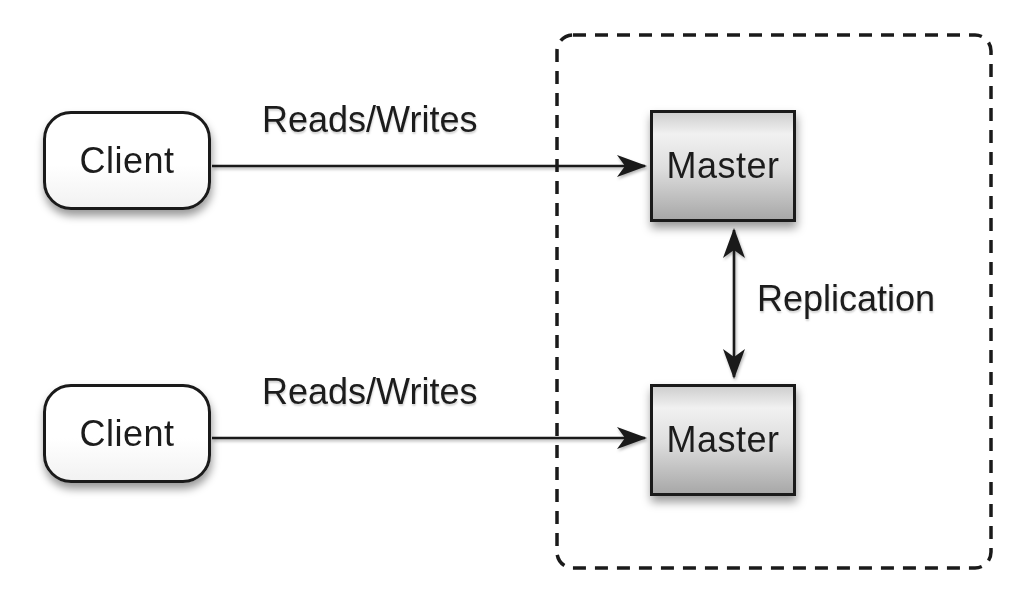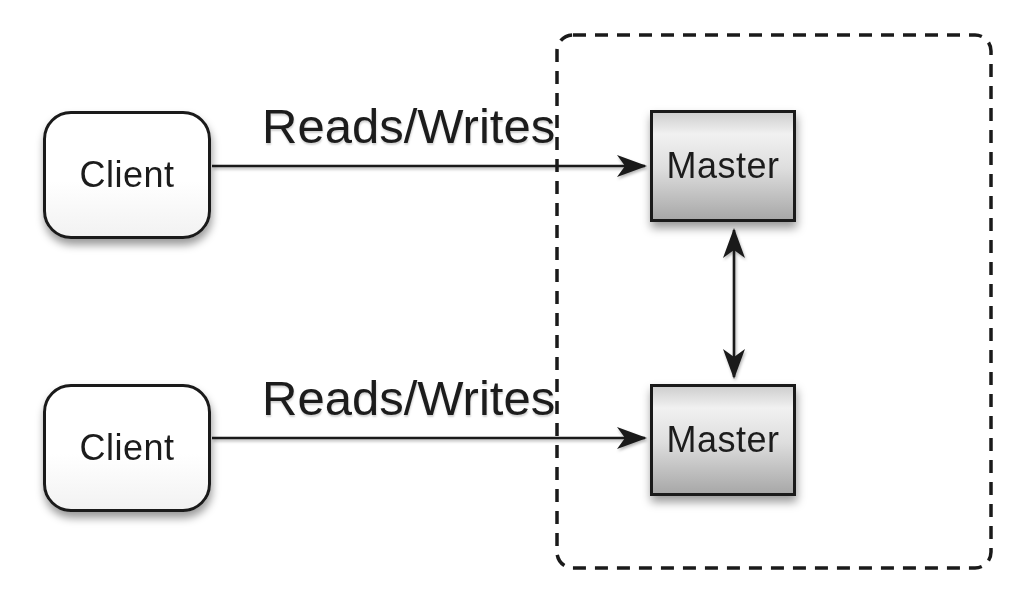--- a/index.html
+++ b/index.html
@@ -39,40 +39,40 @@
     align-items: center;
     justify-content: center;
     border: 3px solid var(--stroke);
     font-size: 36px;
     line-height: 1;
     letter-spacing: 0.5px;
     box-shadow: 1px 6px 9px rgba(0,0,0,0.40);
   }
   .node-client {
     width: 168px;
-    height: 128px;
+    height: 99px;
     border-radius: 28px;
     background: linear-gradient(180deg, var(--client-fill-top) 0%, var(--client-fill-top) 55%, var(--client-fill-bottom) 100%);
   }
   .node-master {
     width: 146px;
     height: 112px;
     background: linear-gradient(180deg,
       var(--master-top) 0%,
       var(--master-light) 20%,
       var(--master-mid) 52%,
       var(--master-bottom) 100%);
   }
   .client-top    { left: 43px;  top: 111px; }
   .client-bottom { left: 43px;  top: 384px; }
   .master-top    { left: 650px; top: 110px; }
   .master-bottom { left: 650px; top: 384px; }
   .edge-label {
     position: absolute;
-    font-size: 49px;
+    font-size: 36px;
     line-height: 1.1;
     white-space: nowrap;
     text-shadow: 0.5px 2px 2px rgba(0,0,0,0.18);
   }
   .label-rw-top    { left: 262px; top: 100px; }
   .label-rw-bottom { left: 262px; top: 372px; }
   .label-replication { left: 757px; top: 279px; }
 </style>
 </head>
 <body>
@@ -108,14 +108,15 @@
   </div>
 
   <div class="node node-master master-bottom">
     <span>Master</span>
   </div>
 
   <div class="edge-label label-rw-top">Reads/Writes</div>
 
   <div class="edge-label label-rw-bottom">Reads/Writes</div>
 
+  <div class="edge-label label-replication">Replication</div>
 
 </div>
 
 </body></html>

